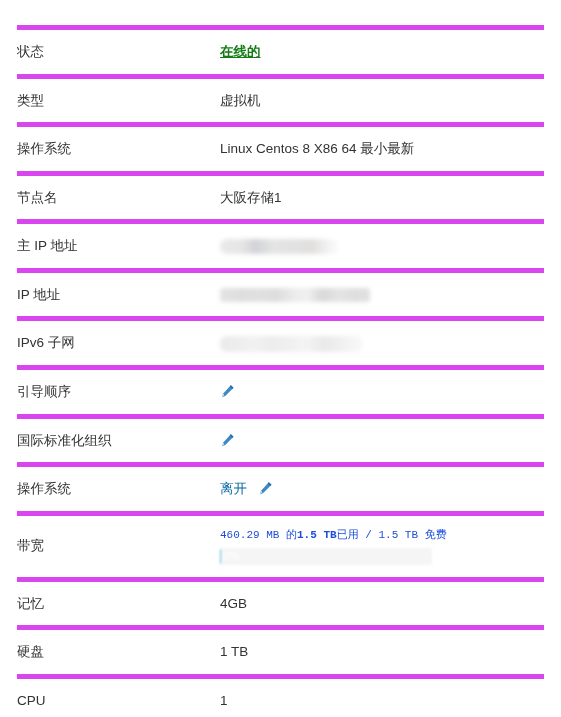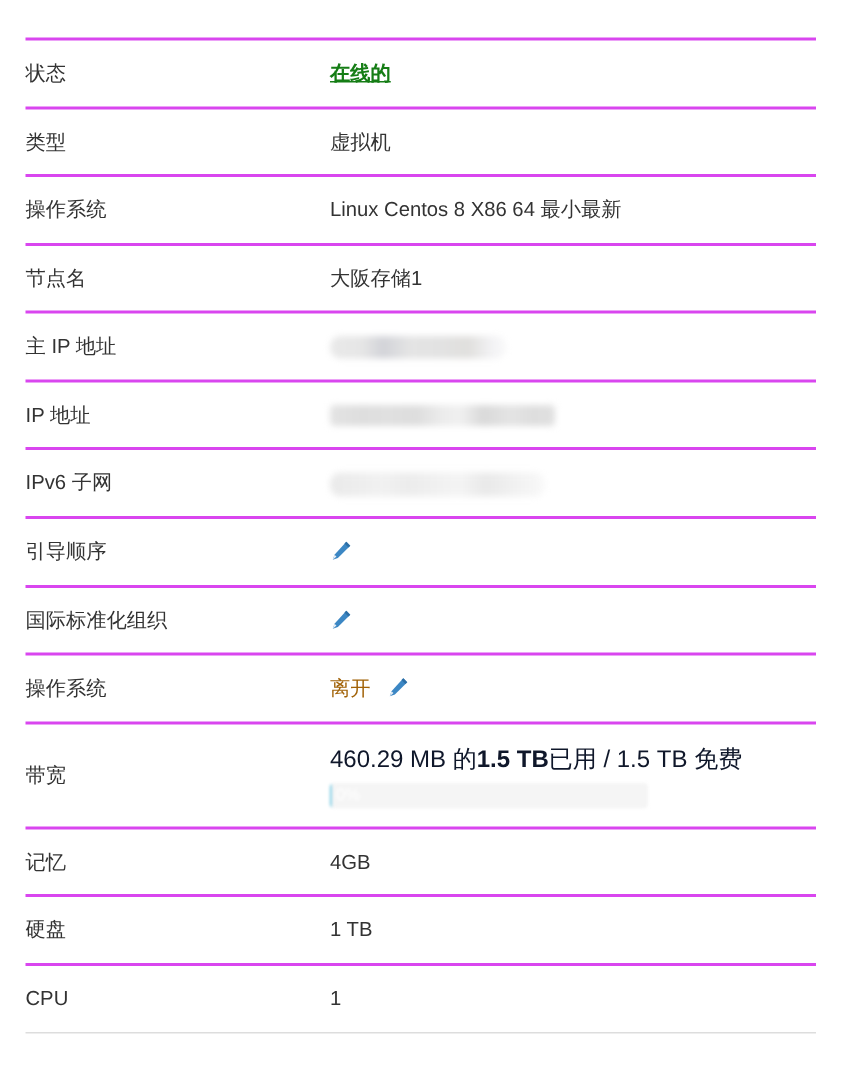--- a/index.html
+++ b/index.html
@@ -19,21 +19,21 @@
     box-sizing: border-box;
     width: 561px;
   }
   table.info-table {
     width: 527px;
     border-collapse: collapse;
     table-layout: fixed;
     margin-top: 25px;
   }
   table.info-table tr {
-    border-top: 2px solid #d946ef;
+    border-top: 5px solid #d946ef;
   }
   table.info-table tr:last-child {
     border-bottom: 1px solid #dddddd;
   }
   table.info-table th,
   table.info-table td {
     padding: 12px 8px 12px 0;
     vertical-align: middle;
     text-align: left;
     font-weight: normal;
@@ -44,21 +44,21 @@
     width: 195px;
     padding-left: 10px;
     color: #333333;
     font-weight: normal;
     white-space: nowrap;
   }
   td.row-value {
     color: #333333;
   }
   .val-strong { font-weight: bold; }
-  .val-green  { color: #a16207; }
+  .val-green  { color: #0369a1; }
   .val-green-bold { color: #157d15; font-weight: bold; text-decoration: underline; }
 
   
   .icon {
     display: inline-block;
     vertical-align: -3px;
     line-height: 0;
   }
   .icon svg { display: block; }
   .icon-pencil { margin-left: 7px; }
@@ -106,24 +106,25 @@
     font-family: "Liberation Sans", sans-serif;
     font-size: 12px;
     color: #222222;
     padding: 0 5px;
     letter-spacing: 0.5px;
     vertical-align: middle;
   }
 
   
   .bw-text {
-    font-size: 16px;
-    color: #0f172a;
+    font-size: 11px;
+    color: #1d4ed8;
     margin-bottom: 4px;
     white-space: nowrap;
+    font-family: Liberation Mono, monospace;
   }
   .bw-bar {
     position: relative;
     width: 212px;
     height: 17px;
     background: #f5f5f5;
     border-radius: 3px;
     overflow: hidden;
     filter: blur(0.9px);
   }

